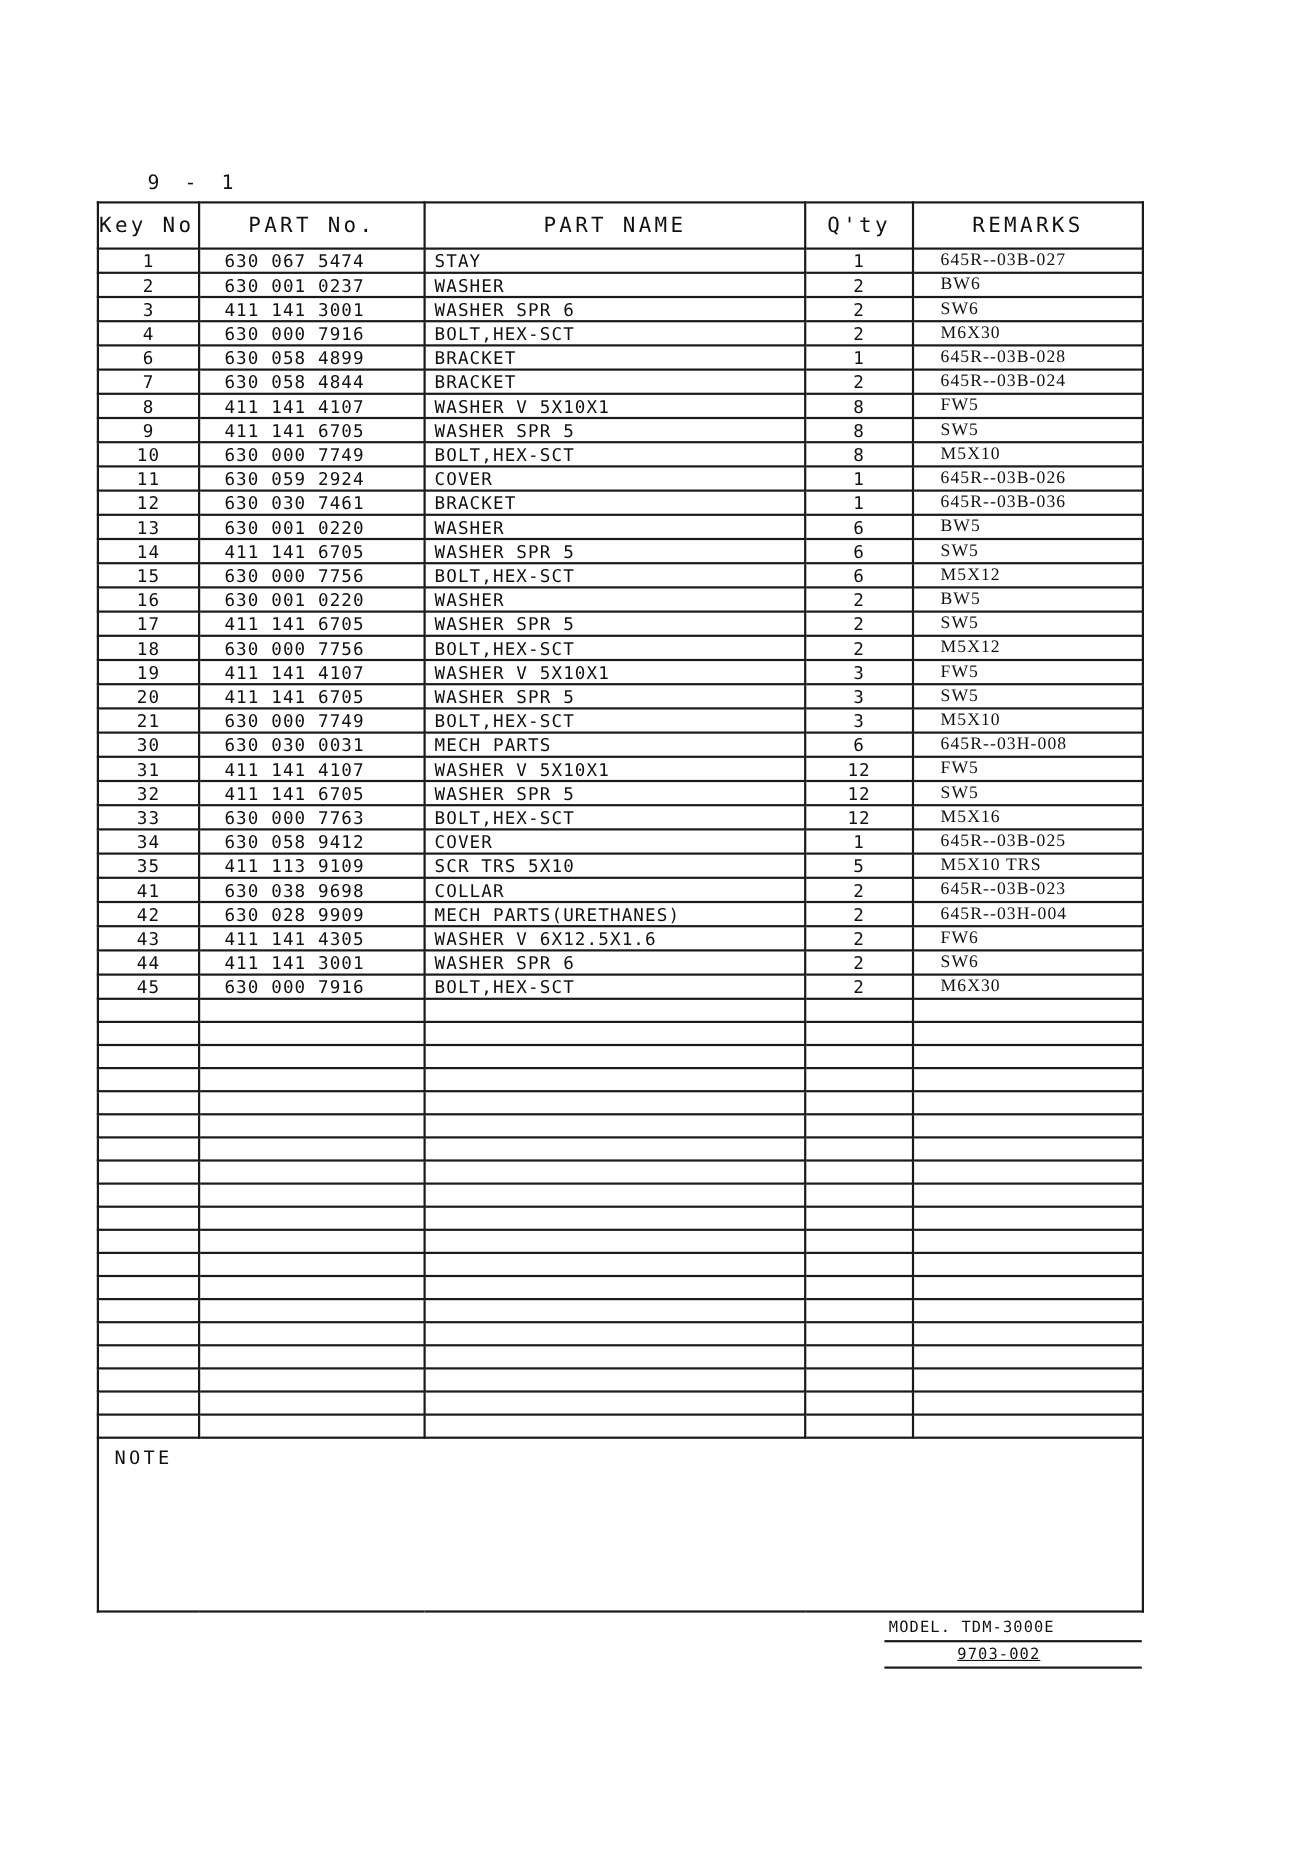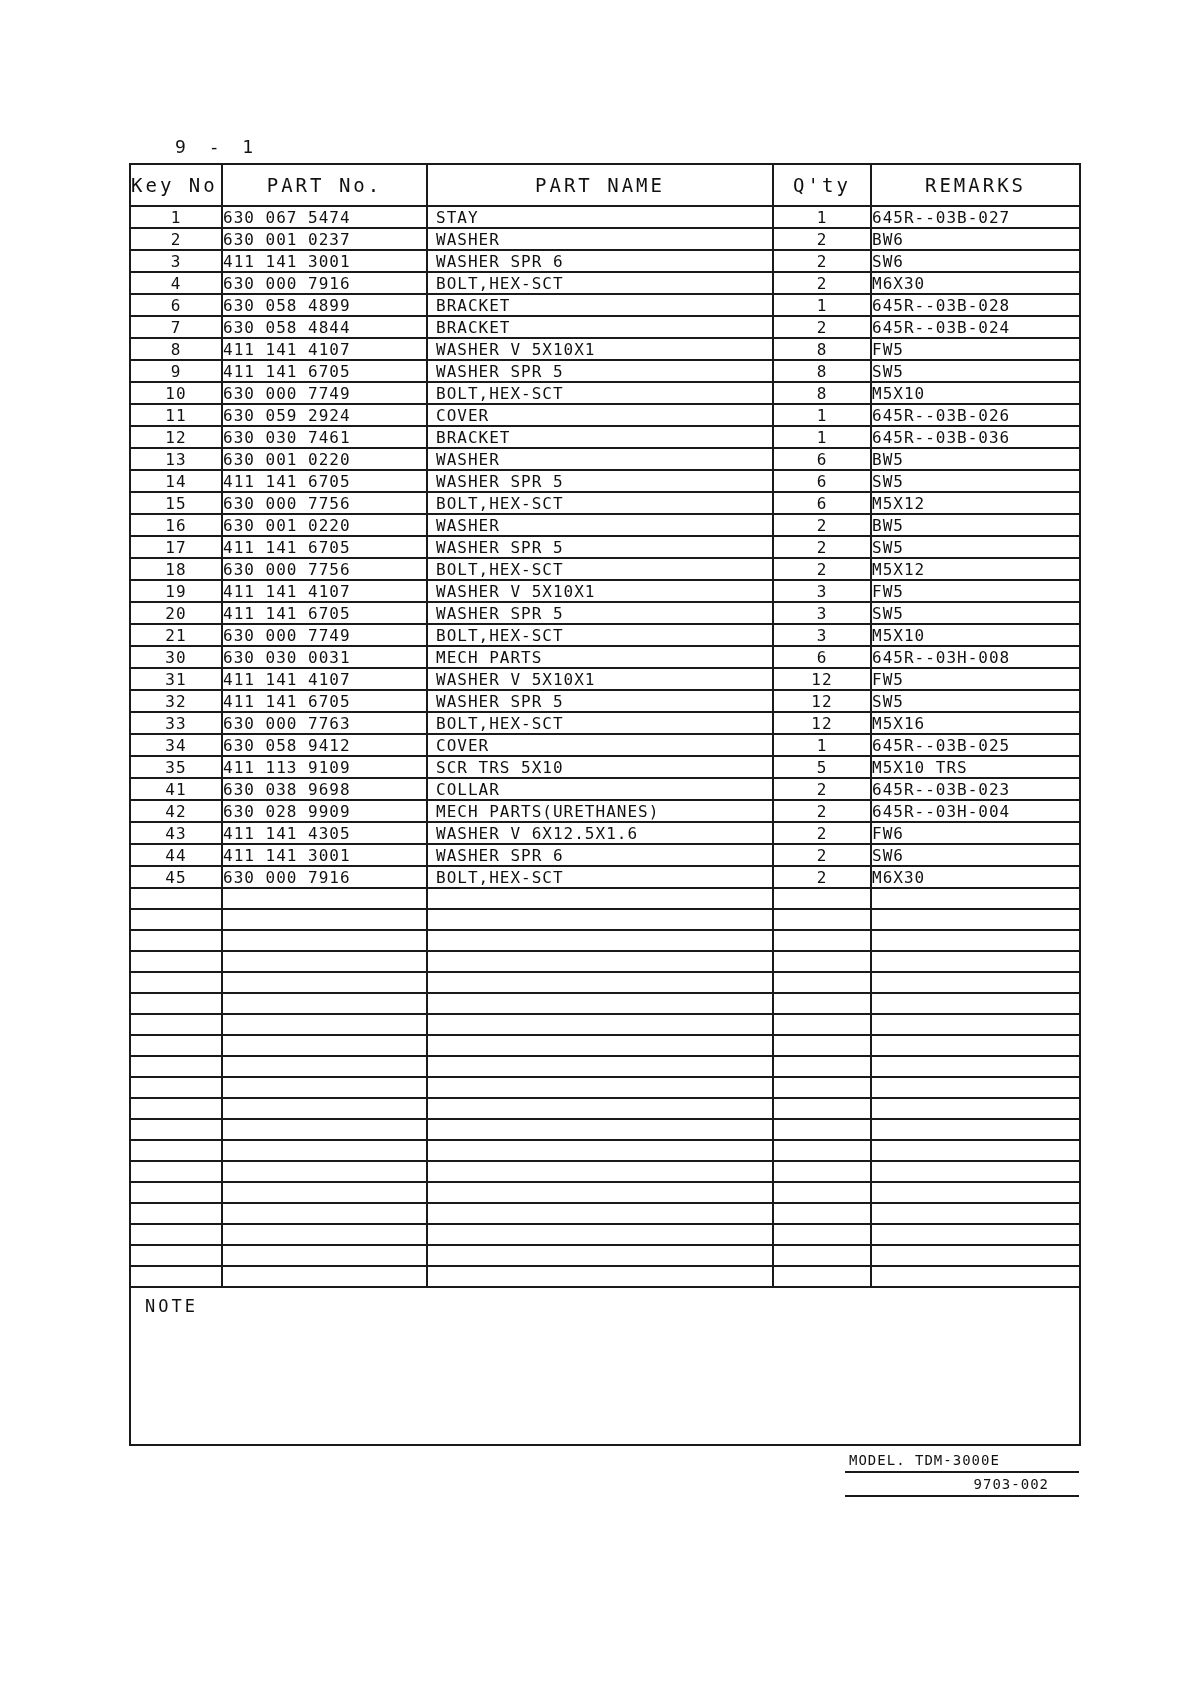--- a/index.html
+++ b/index.html
@@ -11,23 +11,22 @@
   .page {
     position: relative;
     width: 1190px;
     height: 1682px;
     background: #ffffff;
     overflow: hidden;
   }
   .content {
     position: absolute;
     left: 88px;
-    top: 136px;
+    top: 156px;
     width: 950px;
-    margin-left: 41px;
   }
   .page-number {
     font-size: 18px;
     letter-spacing: 6px;
     margin-left: 46px;
     margin-bottom: 6px;
     white-space: pre;
   }
   table.parts-table {
     border-collapse: collapse;
@@ -53,24 +52,24 @@
     font-size: 16px;
     letter-spacing: 1px;
     vertical-align: middle;
   }
   col.c-key  { width: 92px; }
   col.c-part { width: 205px; }
   col.c-name { width: 346px; }
   col.c-qty  { width: 98px; }
   col.c-rem  { width: 209px; }
   td.col-key  { text-align: center; }
-  td.col-part { }
+  td.col-part { padding-left: 22px; }
   td.col-name { padding-left: 8px; }
   td.col-qty  { text-align: center; }
-  td.col-rem  { padding-left: 0; }
+  td.col-rem  { padding-left: 24px; font-family: Liberation Serif, serif; }
   tr.empty-row td { height: 21px; }
   td.note-cell {
     height: 158px;
     vertical-align: top;
     padding: 8px 0 0 14px;
     font-size: 17px;
     letter-spacing: 3px;
   }
   .model-block {
     margin-top: 4px;
@@ -80,22 +79,23 @@
     letter-spacing: 1px;
   }
   .model-line {
     padding: 2px 4px 3px 4px;
     border-bottom: 2px solid #1a1a1a;
     white-space: nowrap;
   }
   .doc-line {
     padding: 3px 30px 3px 4px;
     border-bottom: 2px solid #1a1a1a;
-    text-align: right;
+    text-align: center;
     white-space: nowrap;
+    text-decoration: underline;
   }
 </style>
 </head>
 <body>
 
 <div class="page">
   <div class="content">
 
     <div class="page-number">9 - 1</div>
 

